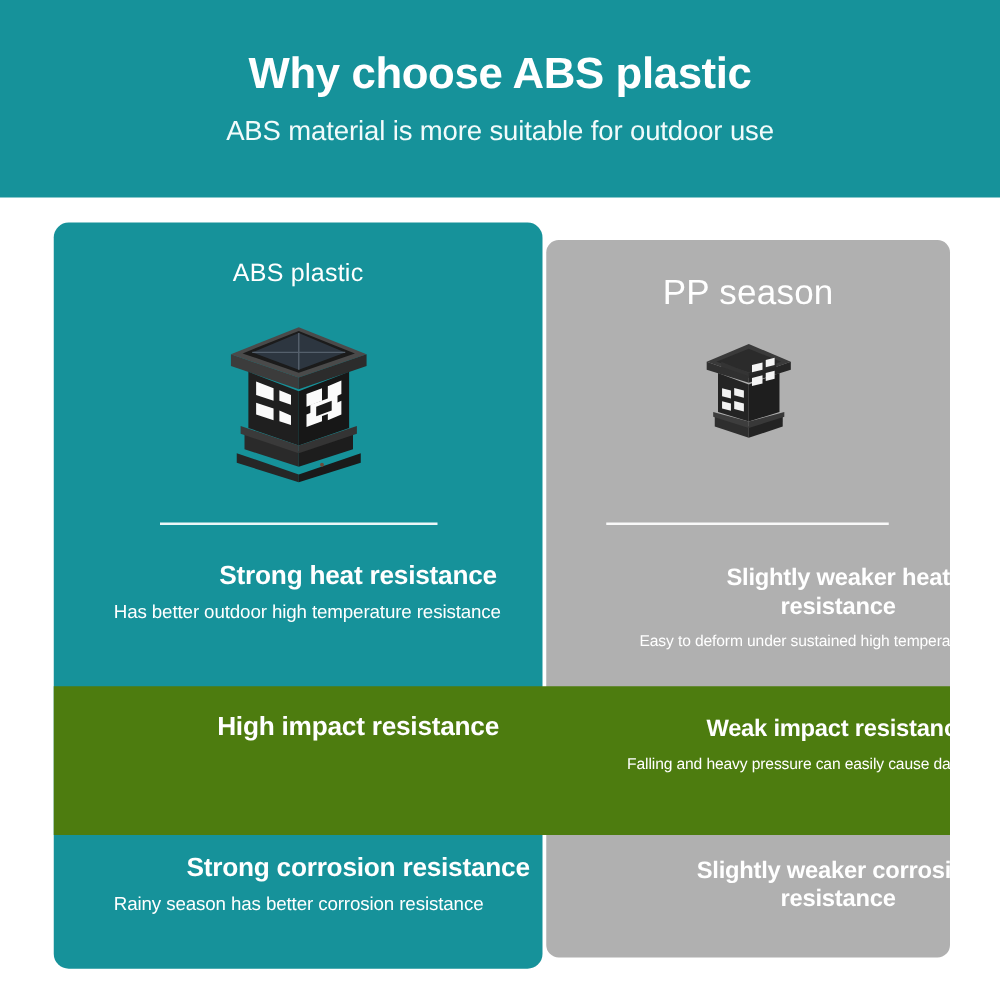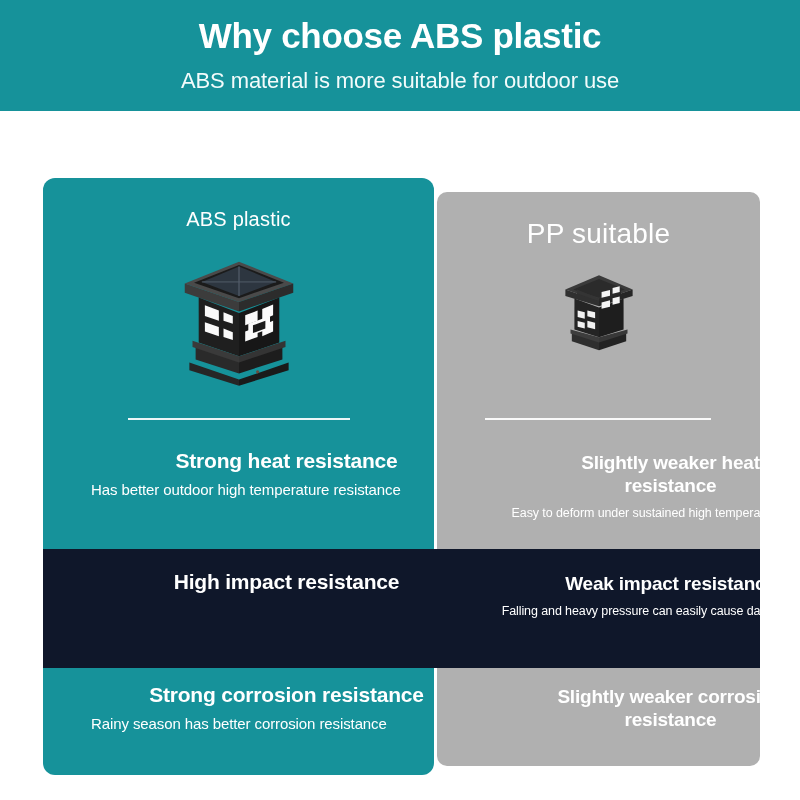--- a/index.html
+++ b/index.html
@@ -6,21 +6,21 @@
   html, body {
     width:800px; height:800px;
     background:#ffffff;
     font-family:"Liberation Sans", sans-serif;
     overflow:hidden;
   }
   .page { position:relative; width:800px; height:800px; background:#ffffff; }
 
   
   .header {
-    position:absolute; left:0; top:0; width:800px; height:111px;
+    position:absolute; left:0; top:0; width:800px; height:158px;
     background:#16929a;
     display:flex; flex-direction:column;
     align-items:center; justify-content:center;
   }
   .header-title {
     color:#ffffff;
     font-size:35px;
     font-weight:bold;
     letter-spacing:-0.3px;
     line-height:1.1;
@@ -106,21 +106,21 @@
     text-align:center; letter-spacing:-0.1px; margin-top:8px;
   }
 
   
   .row1-abs { left:43px; top:448px; width:391px; z-index:4; }
   .row1-pp  { left:437px; top:452px; width:323px; z-index:2; }
 
   
   .band-impact {
     position:absolute; left:43px; top:549px; width:717px; height:119px;
-    background:#0f172a; z-index:5;
+    background:#4d7c0f; z-index:5;
   }
   .row2-abs { left:0px;  top:20px; width:391px; }
   .row2-pp  { left:394px; top:24px; width:323px; }
 
   
   .row3-abs { left:43px; top:682px; width:391px; z-index:4; }
   .row3-pp  { left:437px; top:686px; width:323px; z-index:2; }
 </style>
 </head>
 <body>
@@ -129,21 +129,21 @@
 
   <div class="header">
     <div class="header-title">Why choose ABS plastic</div>
     <div class="header-subtitle">ABS material is more suitable for outdoor use</div>
   </div>
 
   <div class="cards">
 
     <div class="card-pp">
 
-      <div class="card-head pp-title">PP suitable</div>
+      <div class="card-head pp-title">PP season</div>
 
       <div class="lamp-wrap lamp-pp">
         <svg width="78" height="88" viewBox="0 0 120 136">
 
           <polygon points="60,8 112,30 60,48 8,30" fill="#3a3a3a"></polygon>
           <polygon points="60,14 100,30 60,43 20,30" fill="#2b2b2b"></polygon>
           <polygon points="26,30 60,44 60,50 26,38" fill="#343434"></polygon>
           <polygon points="94,30 60,44 60,50 94,38" fill="#2a2a2a"></polygon>
           <polygon points="8,30 60,48 60,56 8,40" fill="#303030"></polygon>
           <polygon points="112,30 60,48 60,56 112,40" fill="#262626"></polygon>

